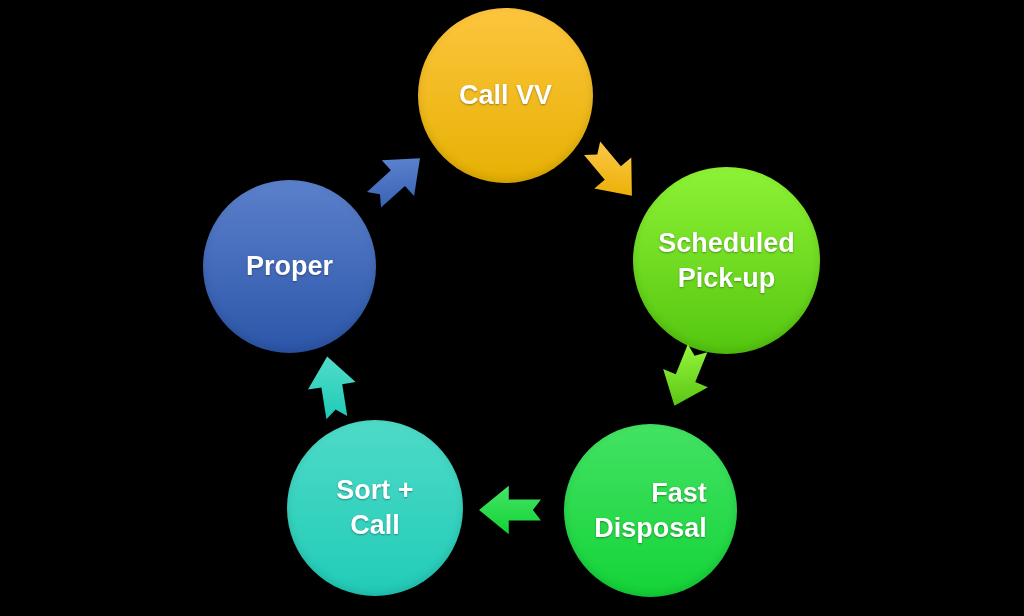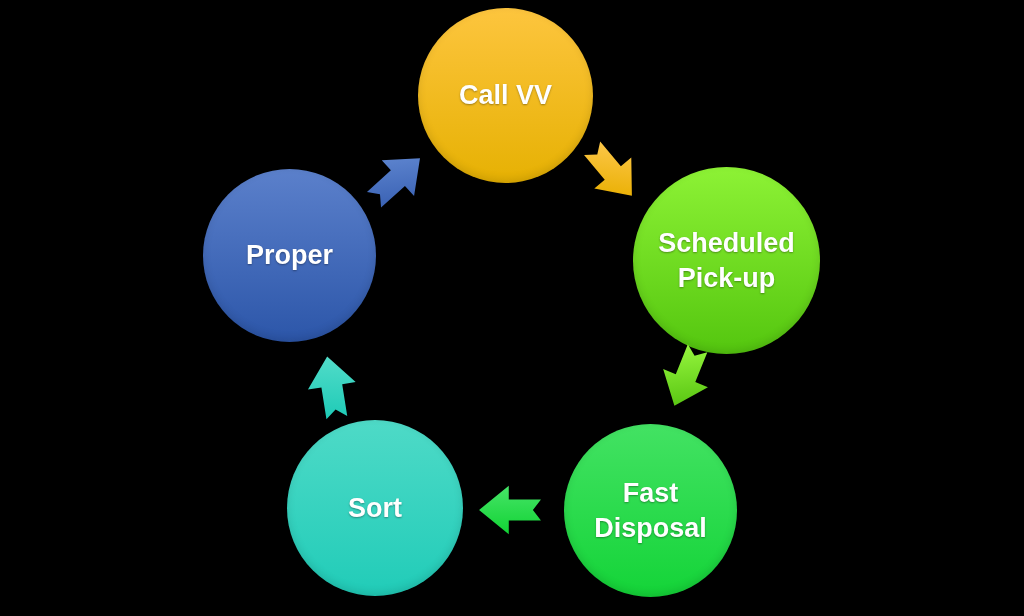--- a/index.html
+++ b/index.html
@@ -38,34 +38,35 @@
     </div>
   </div>
 
   <div class="node" style="left: 633px; top: 167px; width: 187px; height: 187px; background: linear-gradient(rgb(141, 242, 53), rgb(84, 198, 15));">
     <div class="node-label">
       <div>Scheduled</div>
       <div>Pick-up</div>
     </div>
   </div>
 
-  <div class="node" style="left: 564px; top: 424px; width: 173px; height: 173px; background: linear-gradient(rgb(67, 226, 99), rgb(20, 212, 56));">
+  <div class="node" style="left: 564px; top: 424px; width: 173px; height: 173px; background: linear-gradient(rgb(67, 226, 99), rgb(20, 212, 56)); text-align: right;">
     <div class="node-label">
       <div>Fast</div>
       <div>Disposal</div>
     </div>
   </div>
 
   <div class="node" style="left: 287px; top: 420px; width: 176px; height: 176px; background: linear-gradient(rgb(78, 218, 199), rgb(33, 204, 184));">
     <div class="node-label">
-      <div>Sort</div>
+      <div>Sort +</div>
+      <div>Call</div>
     </div>
   </div>
 
-  <div class="node" style="left: 203px; top: 169px; width: 173px; height: 173px; background: linear-gradient(rgb(91, 128, 203), rgb(44, 86, 169));">
+  <div class="node" style="left: 203px; top: 180px; width: 173px; height: 173px; background: linear-gradient(rgb(91, 128, 203), rgb(44, 86, 169));">
     <div class="node-label">
       <div>Proper</div>
     </div>
   </div>
 
   <svg class="arrow" width="62" height="52" viewBox="0 0 100 84" style="left:366px;top:153px;transform:rotate(-42deg);">
     <defs>
       <linearGradient id="grad-0" x1="0.835" y1="0.128" x2="0.165" y2="0.872">
         <stop offset="0" stop-color="#5F86D0"></stop>
           <stop offset="1" stop-color="#3A62B4"></stop>

